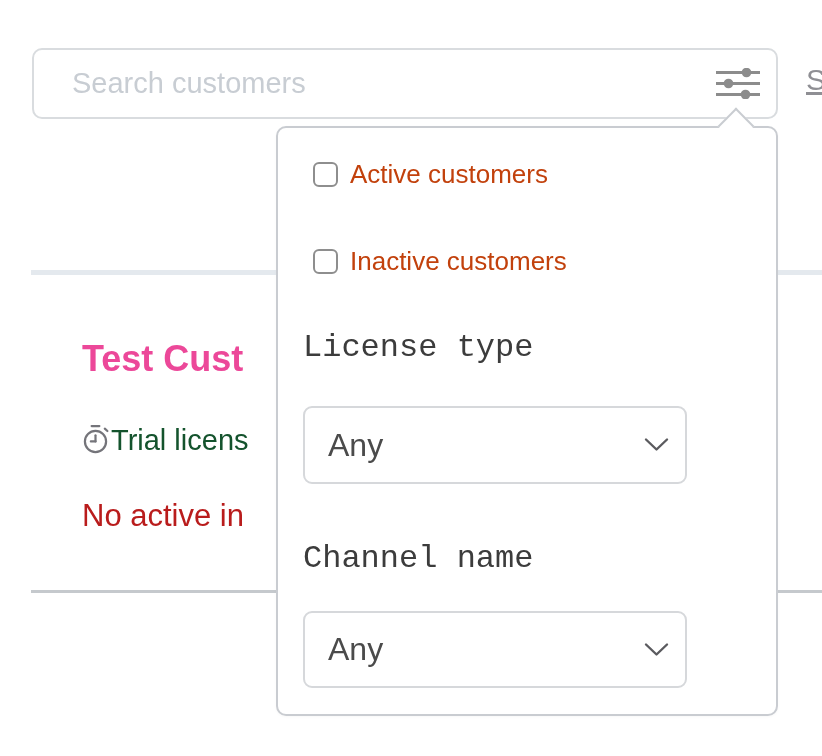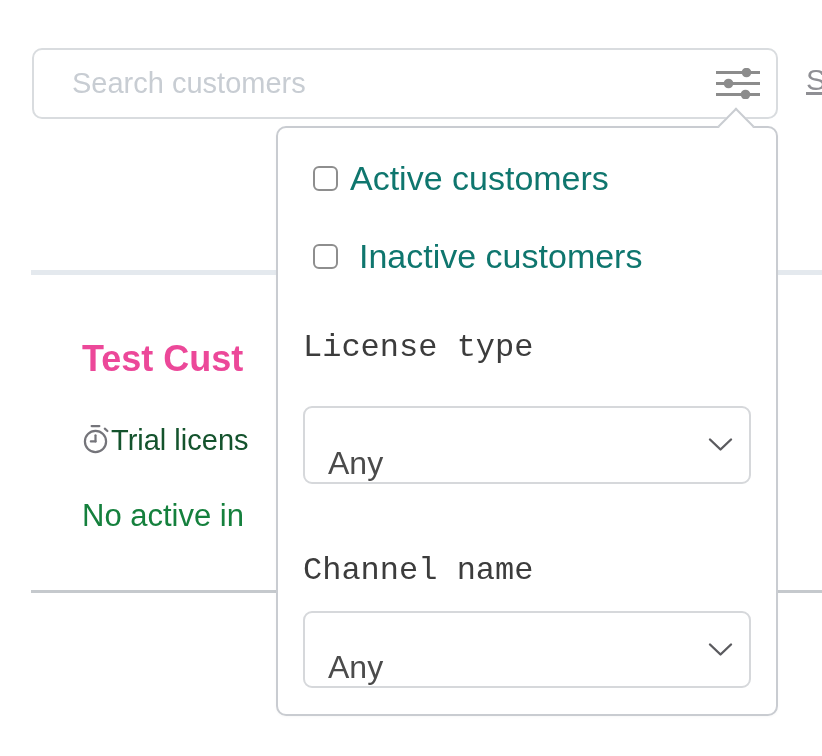--- a/index.html
+++ b/index.html
@@ -85,21 +85,21 @@
     display: flex; align-items: flex-start;
     gap: 0;
     color: #14532d;
     font-size: 29px;
     white-space: nowrap;
   }
   .status-text {
     position: absolute;
     left: 82px; top: 498px;
     font-size: 31px;
-    color: #15803d;
+    color: #b91c1c;
     white-space: nowrap;
   }
 
   
   .filter-panel {
     position: absolute;
     left: 276px; top: 126px;
     width: 502px; height: 590px;
     background: #ffffff;
     border: 2px solid #c9ccd1;
@@ -115,57 +115,57 @@
     border-top: 2px solid #c9ccd1;
     border-left: 2px solid #c9ccd1;
     transform: rotate(45deg);
   }
   .chk-row {
     position: absolute;
     left: 35px;
     display: flex; align-items: center;
   }
   .chk-row.row-0 { top: 31px; }
-  .chk-row.row-1 { top: 109px; gap: 9px; }
+  .chk-row.row-1 { top: 118px; }
   .chk-row input[type="checkbox"] {
     appearance: none;
     -webkit-appearance: none;
     width: 25px; height: 25px;
     border: 2.5px solid #8e8e8e;
     border-radius: 6px;
     background: #ffffff;
     margin: 0;
     cursor: pointer;
     flex: none;
   }
   .chk-row label {
     margin-left: 12px;
-    font-size: 34px;
-    color: #0f766e;
+    font-size: 26px;
+    color: #c2410c;
     white-space: nowrap;
     cursor: pointer;
   }
   .field-label {
     position: absolute;
     left: 25px;
     font-size: 32px;
     color: #3c3c3c;
     white-space: nowrap;
     font-family: Liberation Mono, monospace;
   }
   .field-label.lbl-0 { top: 201px; }
-  .field-label.lbl-1 { top: 424px; }
+  .field-label.lbl-1 { top: 412px; }
   .select-box {
     position: absolute;
     left: 25px;
-    width: 448px; height: 78px;
+    width: 384px; height: 78px;
     border: 2px solid #d6d8db;
     border-radius: 9px;
     background: #ffffff;
-    display: flex; align-items: flex-end;
+    display: flex; align-items: center;
     cursor: pointer;
   }
   .select-box.sel-0 { top: 278px; }
   .select-box.sel-1 { top: 483px; height: 77px; }
   .select-value {
     margin-left: 23px;
     font-size: 32px;
     color: #4b4b4b;
   }
   .select-chevron {

